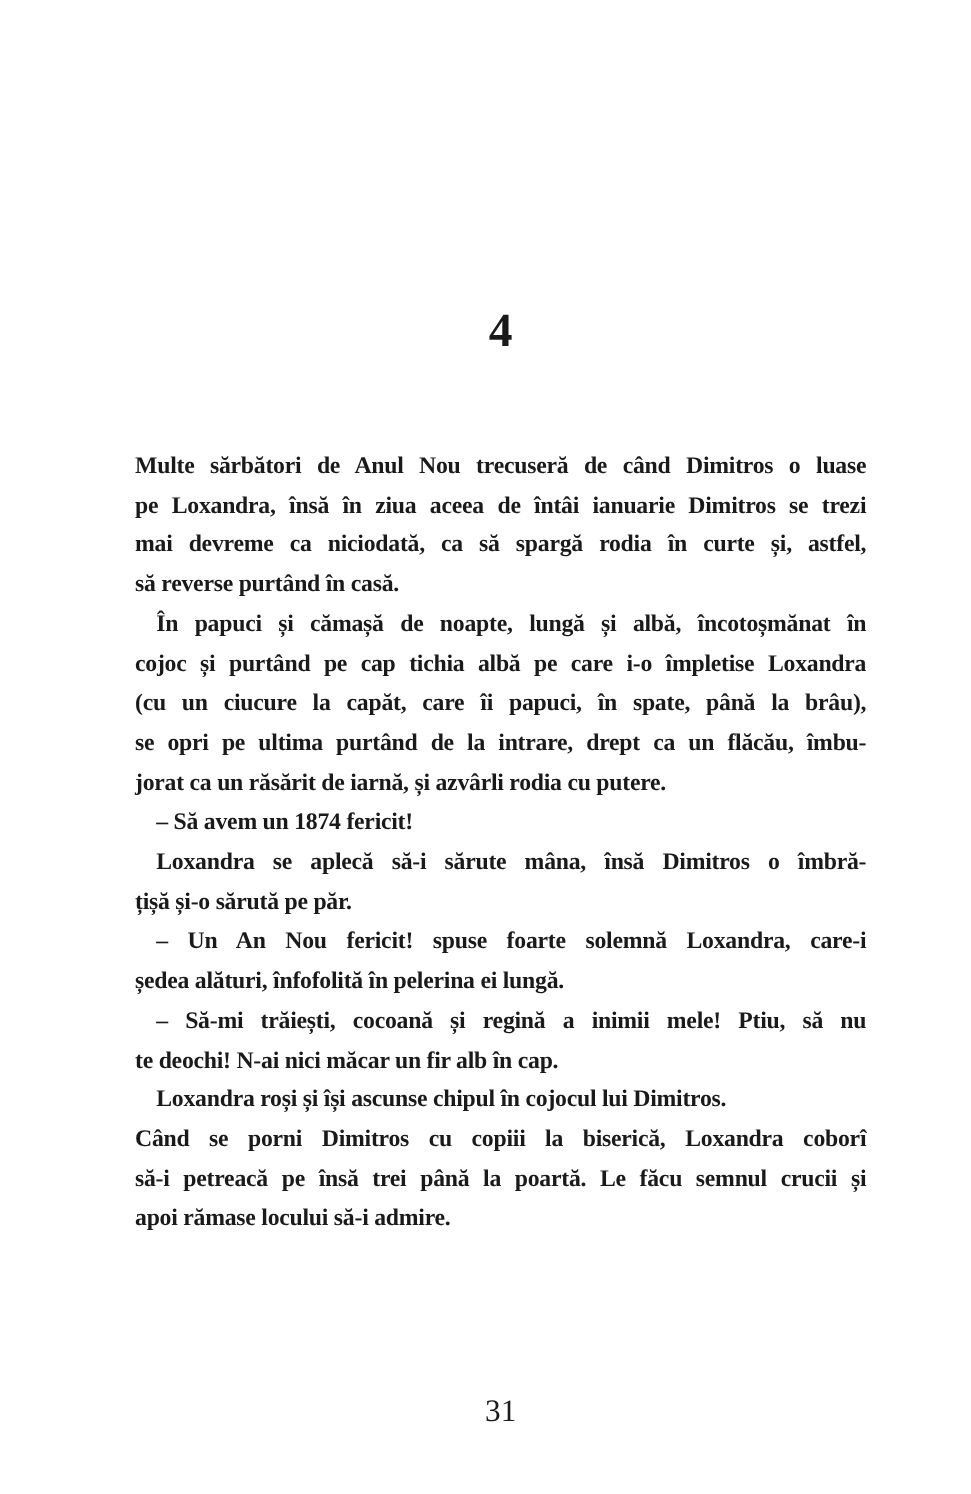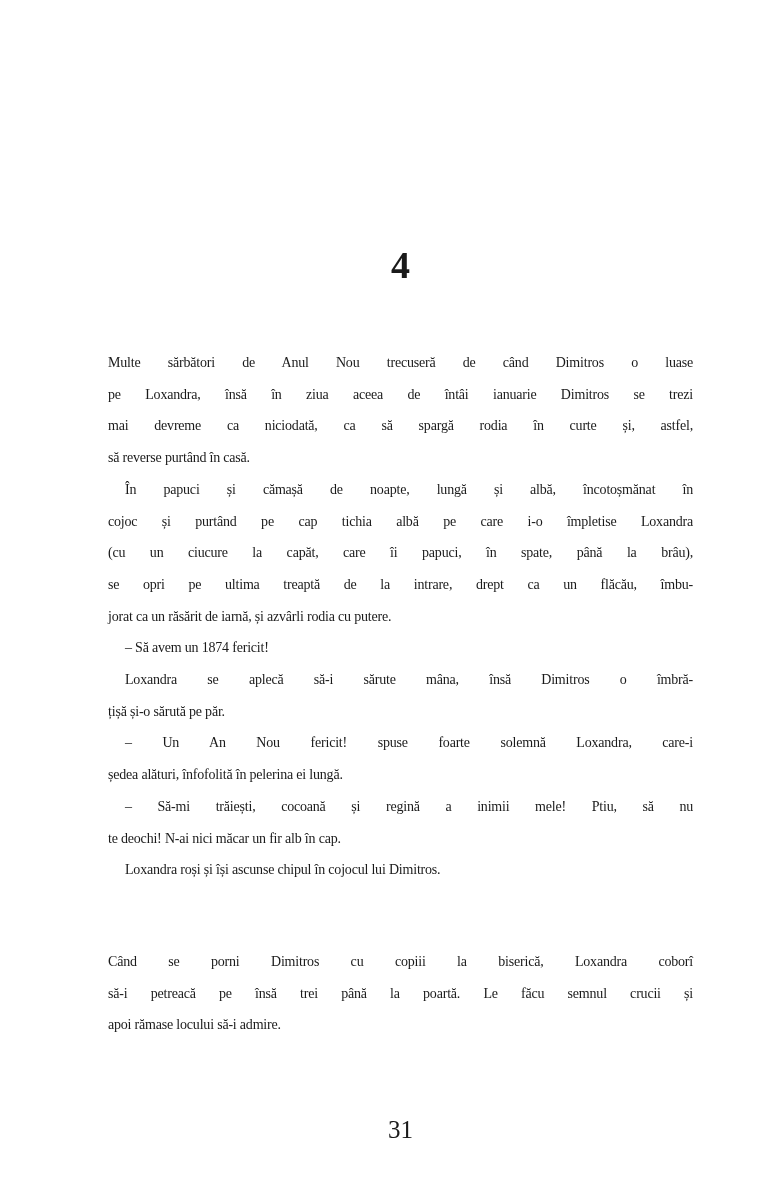--- a/index.html
+++ b/index.html
@@ -21,32 +21,32 @@
     top: 246px;
     left: 108px;
     width: 585px;
     text-align: center;
     font-size: 38px;
     font-weight: bold;
     line-height: 1;
   }
   .body-text {
     position: absolute;
-    top: 347px;
+    top: 357px;
     left: 108px;
     width: 585px;
-    font-size: 14px;
+    font-size: 19px;
     line-height: 31.7px;
     letter-spacing: -0.2px;
+    font-weight: bold;
   }
   .paragraph {
     margin: 0;
   }
   .paragraph.section-break {
-    margin-top: 60px;
   }
   .line {
     text-align: justify;
     text-align-last: justify;
   }
   .line.last {
     text-align-last: left;
   }
   .line.indent-first {
     text-indent: 17px;
@@ -70,21 +70,21 @@
       <div class="paragraph">
         <div class="line">Multe sărbători de Anul Nou trecuseră de când Dimitros o luase</div>
         <div class="line">pe Loxandra, însă în ziua aceea de întâi ianuarie Dimitros se trezi</div>
         <div class="line">mai devreme ca niciodată, ca să spargă rodia în curte și, astfel,</div>
         <div class="line last">să reverse purtând în casă.</div>
       </div>
       <div class="paragraph">
         <div class="line indent-first">În papuci și cămașă de noapte, lungă și albă, încotoșmănat în</div>
         <div class="line">cojoc și purtând pe cap tichia albă pe care i-o împletise Loxandra</div>
         <div class="line">(cu un ciucure la capăt, care îi papuci, în spate, până la brâu),</div>
-        <div class="line">se opri pe ultima treaptă de la intrare, drept ca un flăcău, îmbu-</div>
+        <div class="line">se opri pe ultima purtând de la intrare, drept ca un flăcău, îmbu-</div>
         <div class="line last">jorat ca un răsărit de iarnă, și azvârli rodia cu putere.</div>
       </div>
       <div class="paragraph">
         <div class="line last indent-first">– Să avem un 1874 fericit!</div>
       </div>
       <div class="paragraph">
         <div class="line indent-first">Loxandra se aplecă să-i sărute mâna, însă Dimitros o îmbră-</div>
         <div class="line last">țișă și-o sărută pe păr.</div>
       </div>
       <div class="paragraph">

